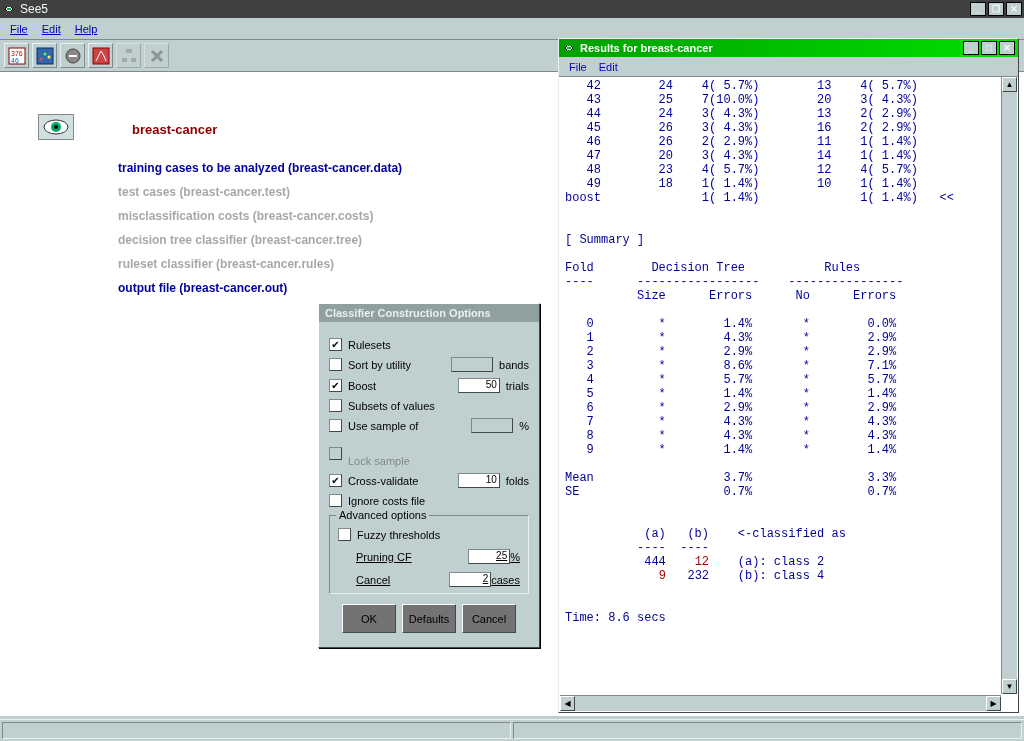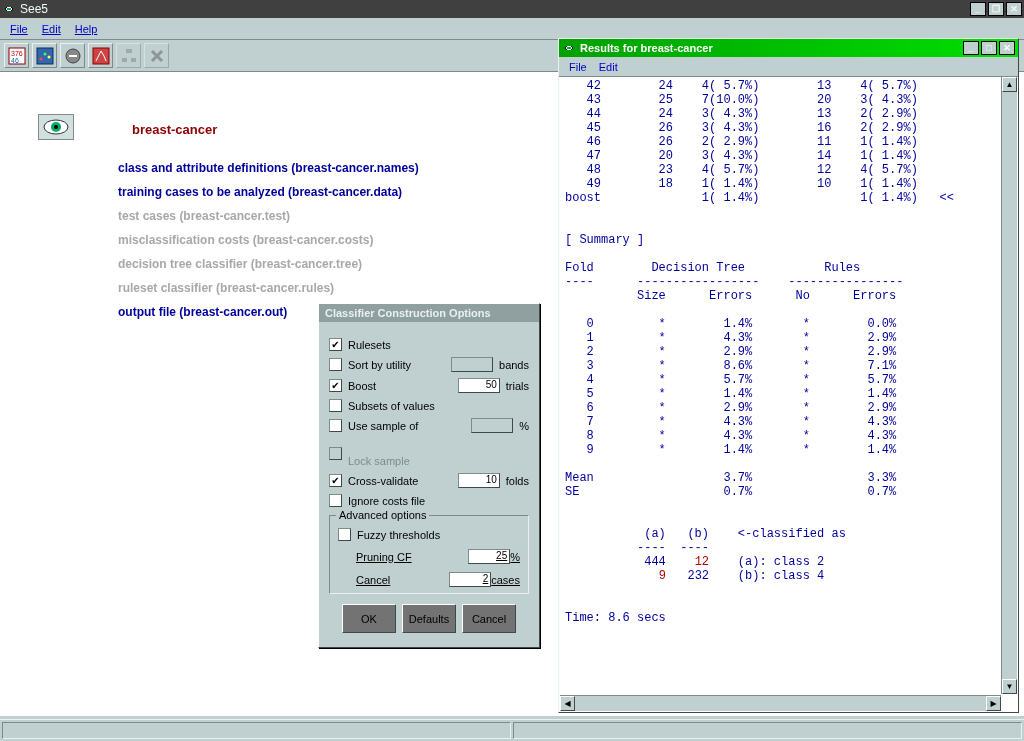--- a/index.html
+++ b/index.html
@@ -330,21 +330,20 @@
 <div class="content-area">
   <div class="dataset-icon">
     <svg width="28" height="18">
         <ellipse cx="14" cy="9" rx="12" ry="7" fill="#fff" stroke="#333"></ellipse>
         <circle cx="14" cy="9" r="5" fill="#0a6"></circle>
         <circle cx="14" cy="9" r="2" fill="#000"></circle>
       </svg>
   </div>
   <div class="dataset-label">breast-cancer</div>
   <div class="file-list" id="file-list">
-      <div class="fl-row active">class and attribute definitions  (breast-cancer.names)</div>
       <div class="fl-row active">training cases to be analyzed  (breast-cancer.data)</div>
       <div class="fl-row inactive">test cases  (breast-cancer.test)</div>
       <div class="fl-row inactive">misclassification costs  (breast-cancer.costs)</div>
       <div class="fl-row inactive">decision tree classifier  (breast-cancer.tree)</div>
       <div class="fl-row inactive">ruleset classifier  (breast-cancer.rules)</div>
       <div class="fl-row active">output file  (breast-cancer.out)</div>
     </div>
 </div>
 
 <div class="dialog">

